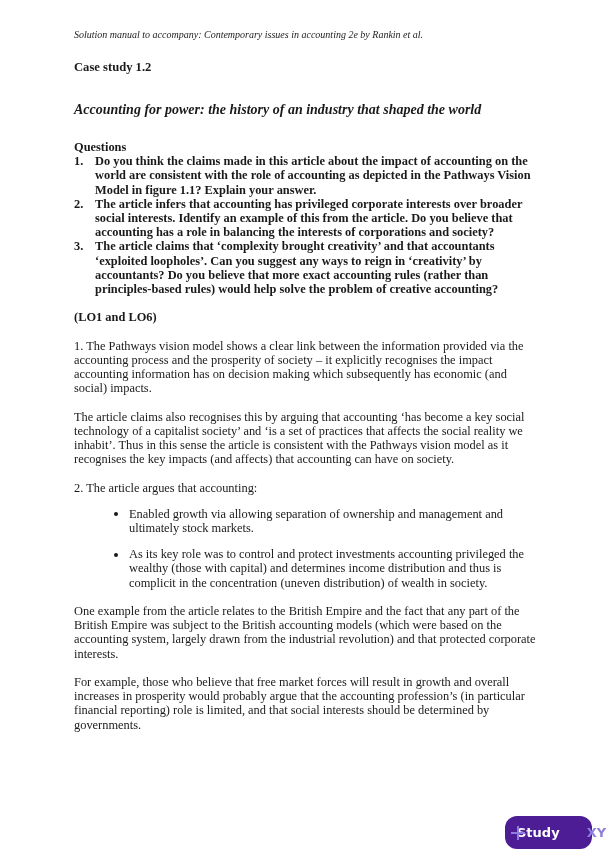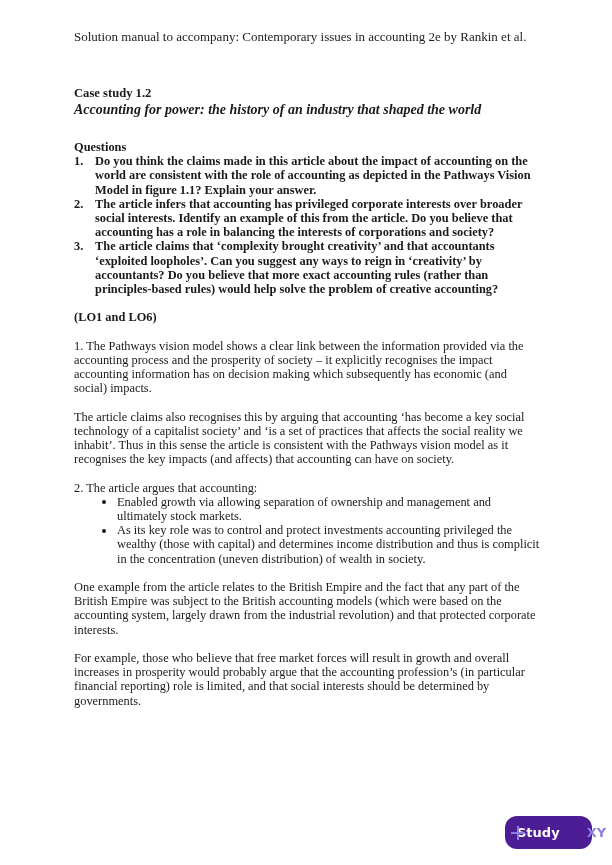--- a/index.html
+++ b/index.html
@@ -18,27 +18,28 @@
     .page {
       position: absolute;
       left: 74px;
       top: 0;
       width: 468px;
     }
     .running-header {
       position: absolute;
       top: 29px;
       left: 0;
-      font-size: 13px;
+      font-size: 10px;
+      font-style: italic;
       white-space: nowrap;
       color: #222;
     }
     .case-title {
       position: absolute;
-      top: 86px;
+      top: 60px;
       left: 0;
       font-size: 12.6px;
       font-weight: bold;
       white-space: nowrap;
       text-align: center;
     }
     .article-title {
       position: absolute;
       top: 102px;
       left: 0;
@@ -83,21 +84,21 @@
       margin: 14.2px 0 0 0;
       font-family: Liberation Serif, serif;
     }
     ul.points {
       list-style: none;
       margin: 0;
       padding: 0 0 0 43px;
     }
     ul.points li {
       position: relative;
-      margin: 0;
+      margin: 12px;
     }
     ul.points li::before {
       content: "";
       position: absolute;
       left: -15px;
       top: 5.5px;
       width: 4px;
       height: 4px;
       border-radius: 50%;
       background: #1a1a1a;

